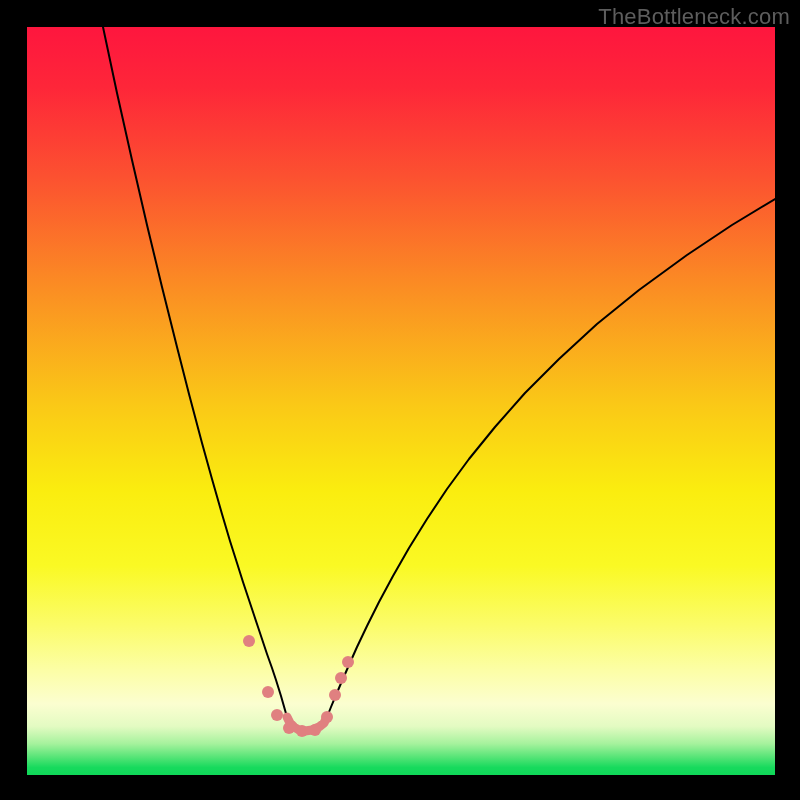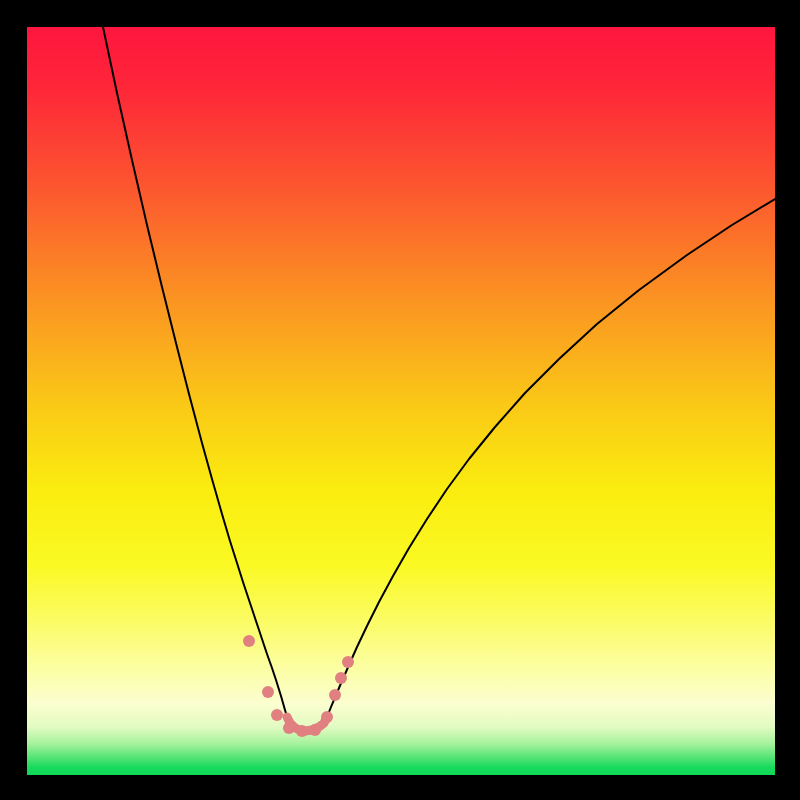--- a/index.html
+++ b/index.html
@@ -85,13 +85,14 @@
           <circle cx="262" cy="701" r="6" fill="#e08080"></circle>
           <circle cx="275" cy="704" r="6" fill="#e08080"></circle>
           <circle cx="288" cy="703" r="6" fill="#e08080"></circle>
           <circle cx="300" cy="690" r="6" fill="#e08080"></circle>
           <circle cx="308" cy="668" r="6" fill="#e08080"></circle>
           <circle cx="314" cy="651" r="6" fill="#e08080"></circle>
           <circle cx="321" cy="635" r="6" fill="#e08080"></circle>
         </g>
     </svg>
   </div>
+  <div class="watermark">TheBottleneck.com</div>
 </div>
 
 </body></html>

